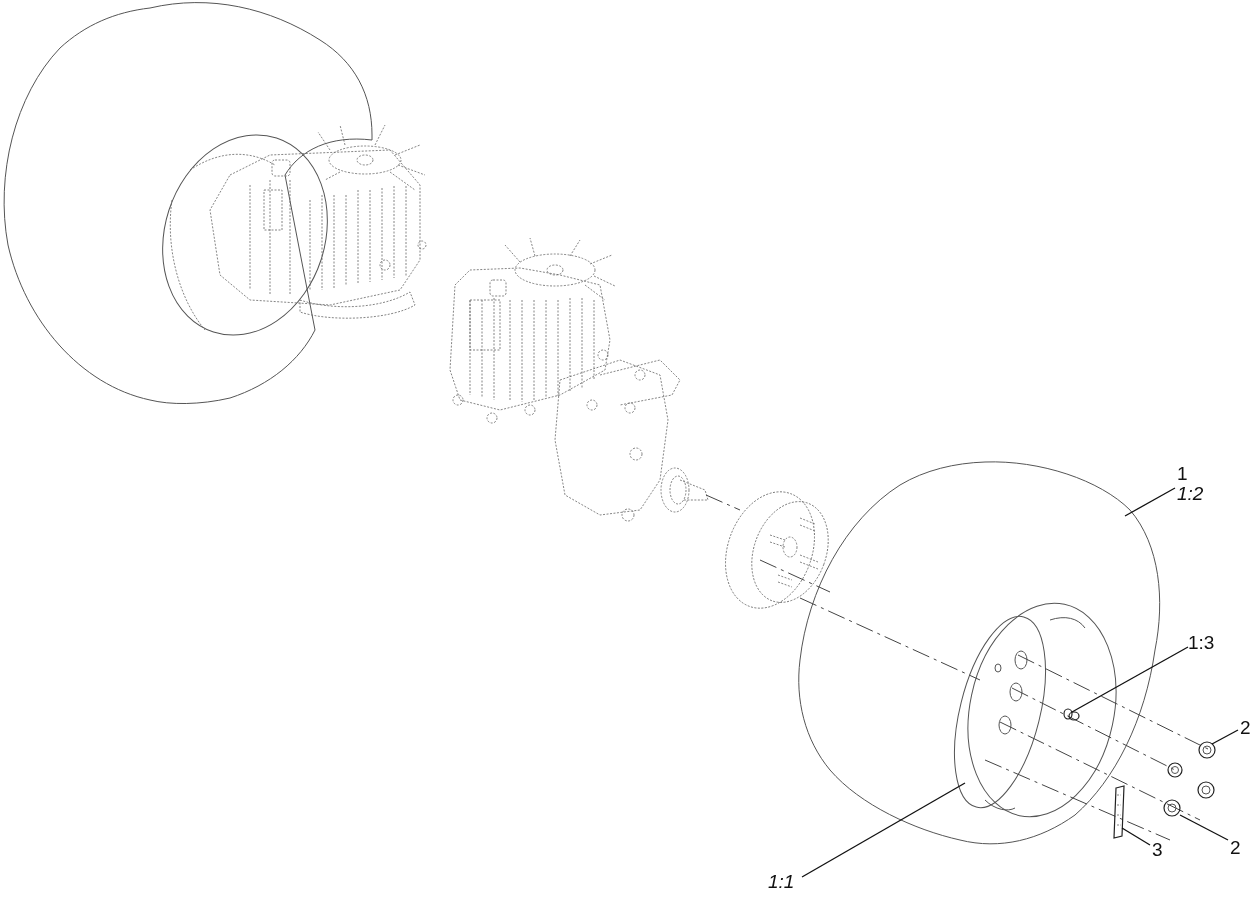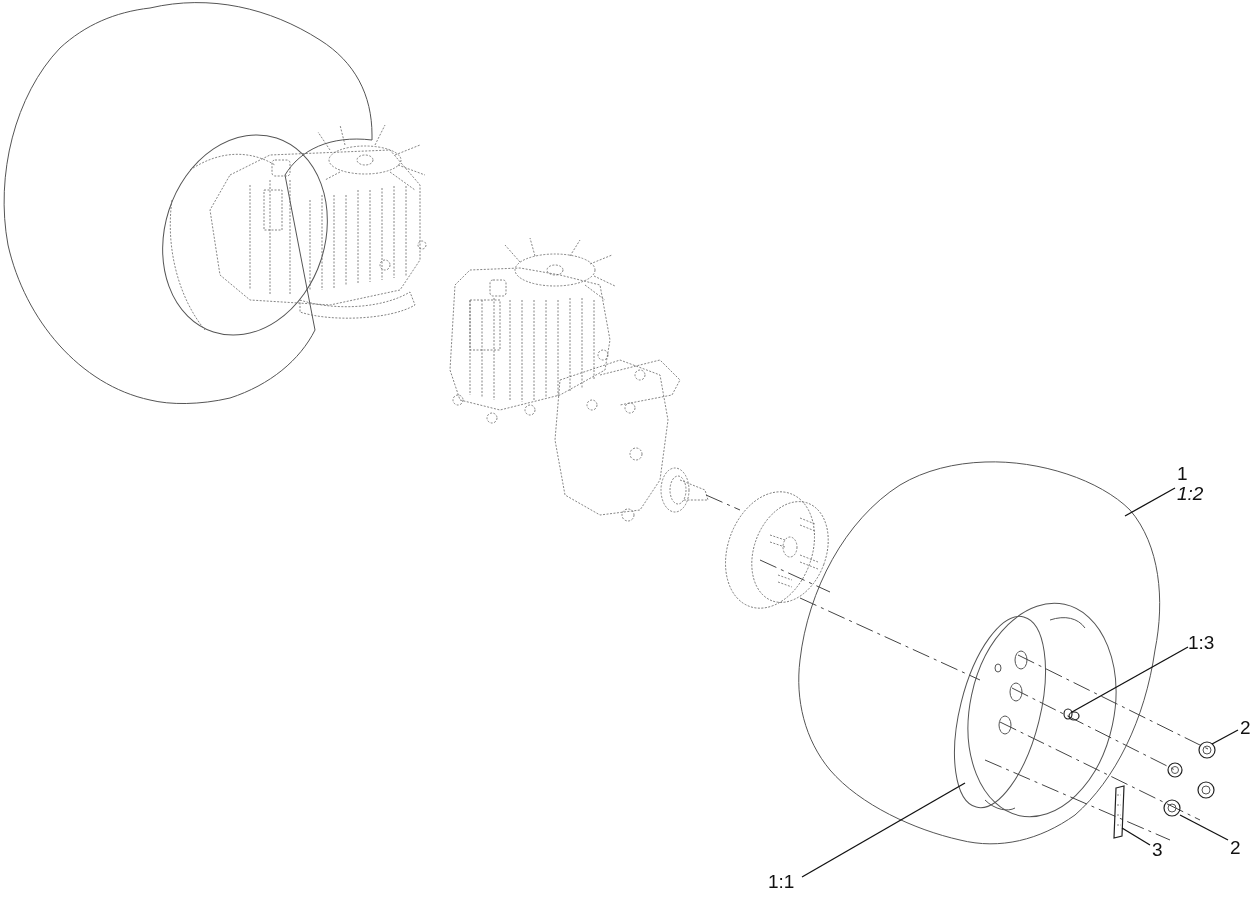--- a/index.html
+++ b/index.html
@@ -162,14 +162,14 @@
     <line class="leader" x1="802" y1="877" x2="965" y2="783"></line>
   </g>
 </svg>
 
 <div class="callout" style="left:1177px; top:464px;">1</div>
 <div class="callout" style="left:1177px; top:484px;font-style:italic;">1:2</div>
 <div class="callout" style="left:1188px; top:633px;">1:3</div>
 <div class="callout" style="left:1240px; top:718px;">2</div>
 <div class="callout" style="left:1230px; top:838px;">2</div>
 <div class="callout" style="left:1152px; top:840px;">3</div>
-<div class="callout" style="left:768px; top:872px;">1:1</div>
+<div class="callout" style="left:768px; top:872px;font-style:italic;">1:1</div>
 </div>
 
 </body></html>

